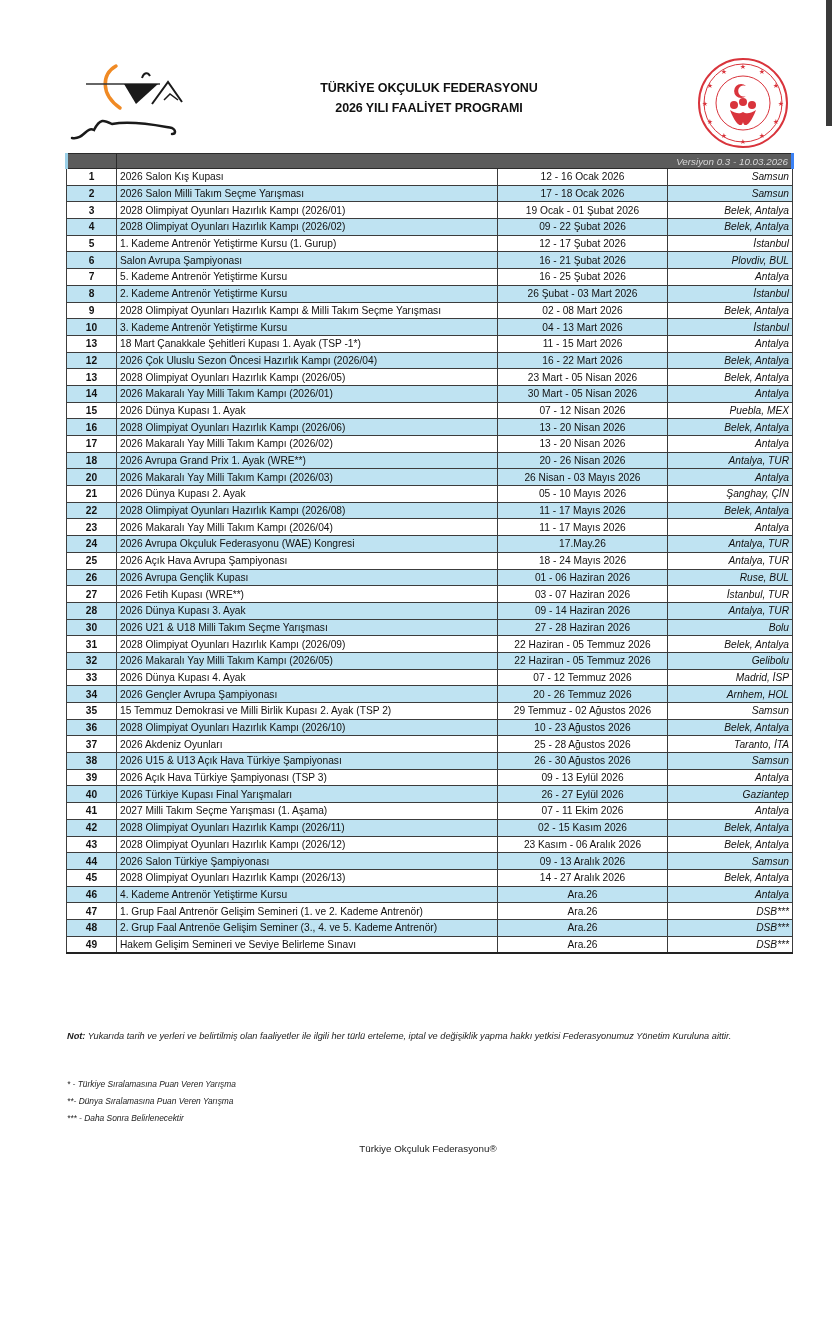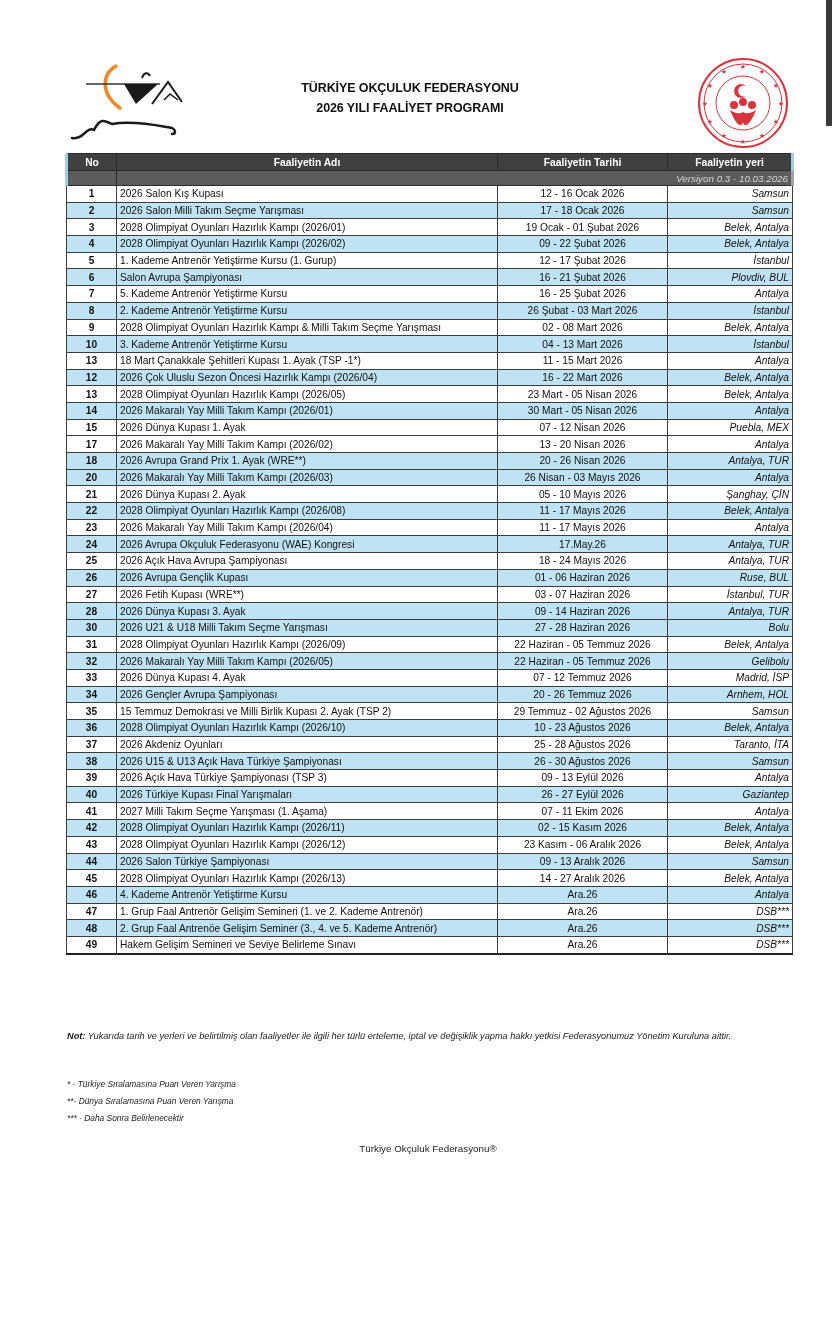--- a/index.html
+++ b/index.html
@@ -3,21 +3,21 @@
 <meta charset="utf-8">
 <style>
   html, body { margin: 0; padding: 0; background: #ffffff; }
   body {
     width: 832px; height: 1322px; position: relative; overflow: hidden;
     font-family: "Liberation Sans", "DejaVu Sans", sans-serif; color: #111;
   }
   .logo-left { position: absolute; left: 64px; top: 60px; width: 128px; height: 88px; }
   .logo-right { position: absolute; left: 696px; top: 56px; width: 94px; height: 94px; }
   .scroll-bar { position: absolute; left: 826px; top: 0; width: 6px; height: 126px; background: #3a3a3a; }
-  .title-block { position: absolute; left: 224px; top: 78px; width: 372px; text-align: center; }
+  .title-block { position: absolute; left: 243px; top: 78px; width: 372px; text-align: center; }
   .title-block div { font-weight: bold; font-size: 12.5px; line-height: 20px; color: #111; letter-spacing: -0.1px; }
 
   table.program {
     position: absolute; left: 65px; top: 153px; width: 726px;
     border-collapse: collapse; table-layout: fixed; font-size: 10.2px;
   }
   table.program col.c-no { width: 50px; }
   table.program col.c-name { width: 381px; }
   table.program col.c-date { width: 170px; }
   table.program col.c-place { width: 125px; }
@@ -28,21 +28,21 @@
   }
   table.program tr.head-row th.no-cell { border-left: 3px solid #9bd0e8; }
   table.program tr.head-row th.place-cell { border-right: 3px solid #9bd0e8; }
   table.program tr.version-row td {
     background: #5c5c5c; height: 14px; border: 1px solid #2b2b2b; padding: 0 3px;
   }
   table.program tr.version-row td.version-text {
     color: #d6d6d6; font-style: italic; text-align: right; font-size: 9.8px;
   }
   table.program tr.version-row td.v-no { border-left: 3px solid #9bd0e8; }
-  table.program tr.version-row td.version-text { border-right: 3px solid #a3a3a3; }
+  table.program tr.version-row td.version-text { border-right: 3px solid #3b82f6; }
 
   table.program td.cell {
     height: 15.7px; padding: 0 3px; border: 1px solid #3c3c3c;
     white-space: nowrap; overflow: hidden; line-height: 15px;
   }
   table.program tr.odd td.cell { background: #ffffff; }
   table.program tr.even td.cell { background: #bfe3f2; }
   td.no { text-align: center; font-weight: bold; }
   td.name { text-align: left; }
   td.date { text-align: center; }
@@ -104,26 +104,20 @@
 <div class="scroll-bar"></div>
 
 <table class="program">
   <colgroup>
     <col class="c-no">
       <col class="c-name">
       <col class="c-date">
       <col class="c-place">
   </colgroup>
   <thead>
-    <tr class="head-row">
-      <th class="no-cell">No</th>
-      <th>Faaliyetin Adı</th>
-      <th>Faaliyetin Tarihi</th>
-      <th class="place-cell">Faaliyetin yeri</th>
-    </tr>
     <tr class="version-row">
       <td class="v-no"></td>
       <td colspan="3" class="version-text">Versiyon 0.3 - 10.03.2026</td>
     </tr>
   </thead>
   <tbody id="table-body">
       <tr class="data-row odd">
         <td class="cell no">1</td>
         <td class="cell name">2026 Salon Kış Kupası</td>
         <td class="cell date">12 - 16 Ocak 2026</td>
@@ -206,20 +200,26 @@
         <td class="cell name">2026 Makaralı Yay Milli Takım Kampı (2026/01)</td>
         <td class="cell date">30 Mart - 05 Nisan 2026</td>
         <td class="cell place">Antalya</td>
       </tr>
       <tr class="data-row odd">
         <td class="cell no">15</td>
         <td class="cell name">2026 Dünya Kupası 1. Ayak</td>
         <td class="cell date">07 - 12 Nisan 2026</td>
         <td class="cell place">Puebla, MEX</td>
       </tr>
+      <tr class="data-row even">
+        <td class="cell no">16</td>
+        <td class="cell name">2028 Olimpiyat Oyunları Hazırlık Kampı (2026/06)</td>
+        <td class="cell date">13 - 20 Nisan 2026</td>
+        <td class="cell place">Belek, Antalya</td>
+      </tr>
       <tr class="data-row odd">
         <td class="cell no">17</td>
         <td class="cell name">2026 Makaralı Yay Milli Takım Kampı (2026/02)</td>
         <td class="cell date">13 - 20 Nisan 2026</td>
         <td class="cell place">Antalya</td>
       </tr>
       <tr class="data-row even">
         <td class="cell no">18</td>
         <td class="cell name">2026 Avrupa Grand Prix 1. Ayak (WRE**)</td>
         <td class="cell date">20 - 26 Nisan 2026</td>

